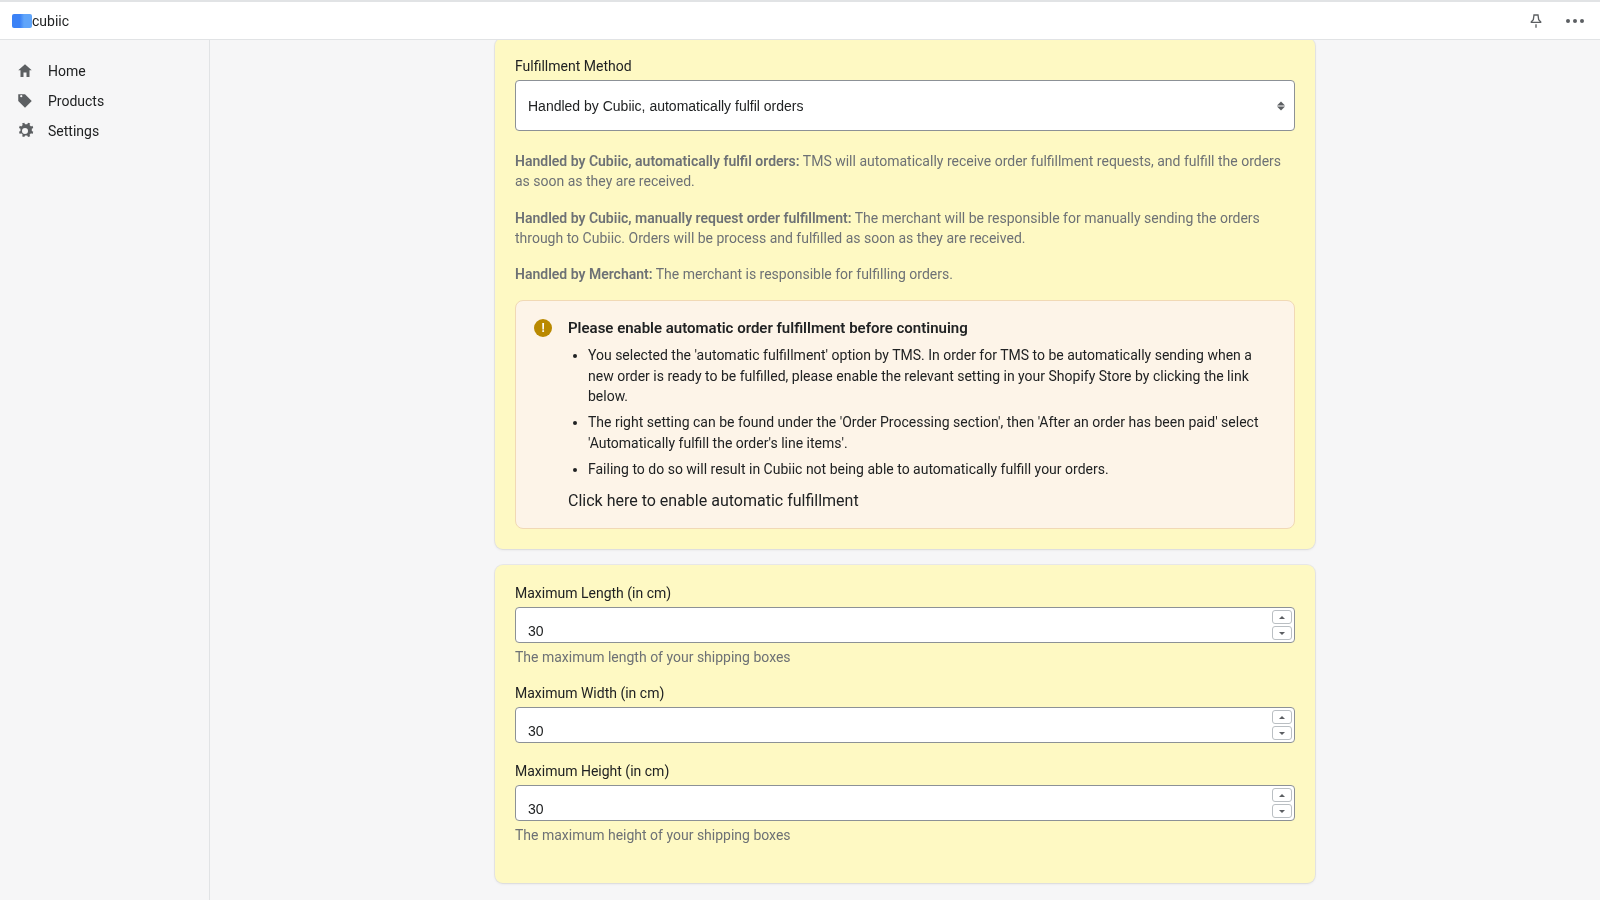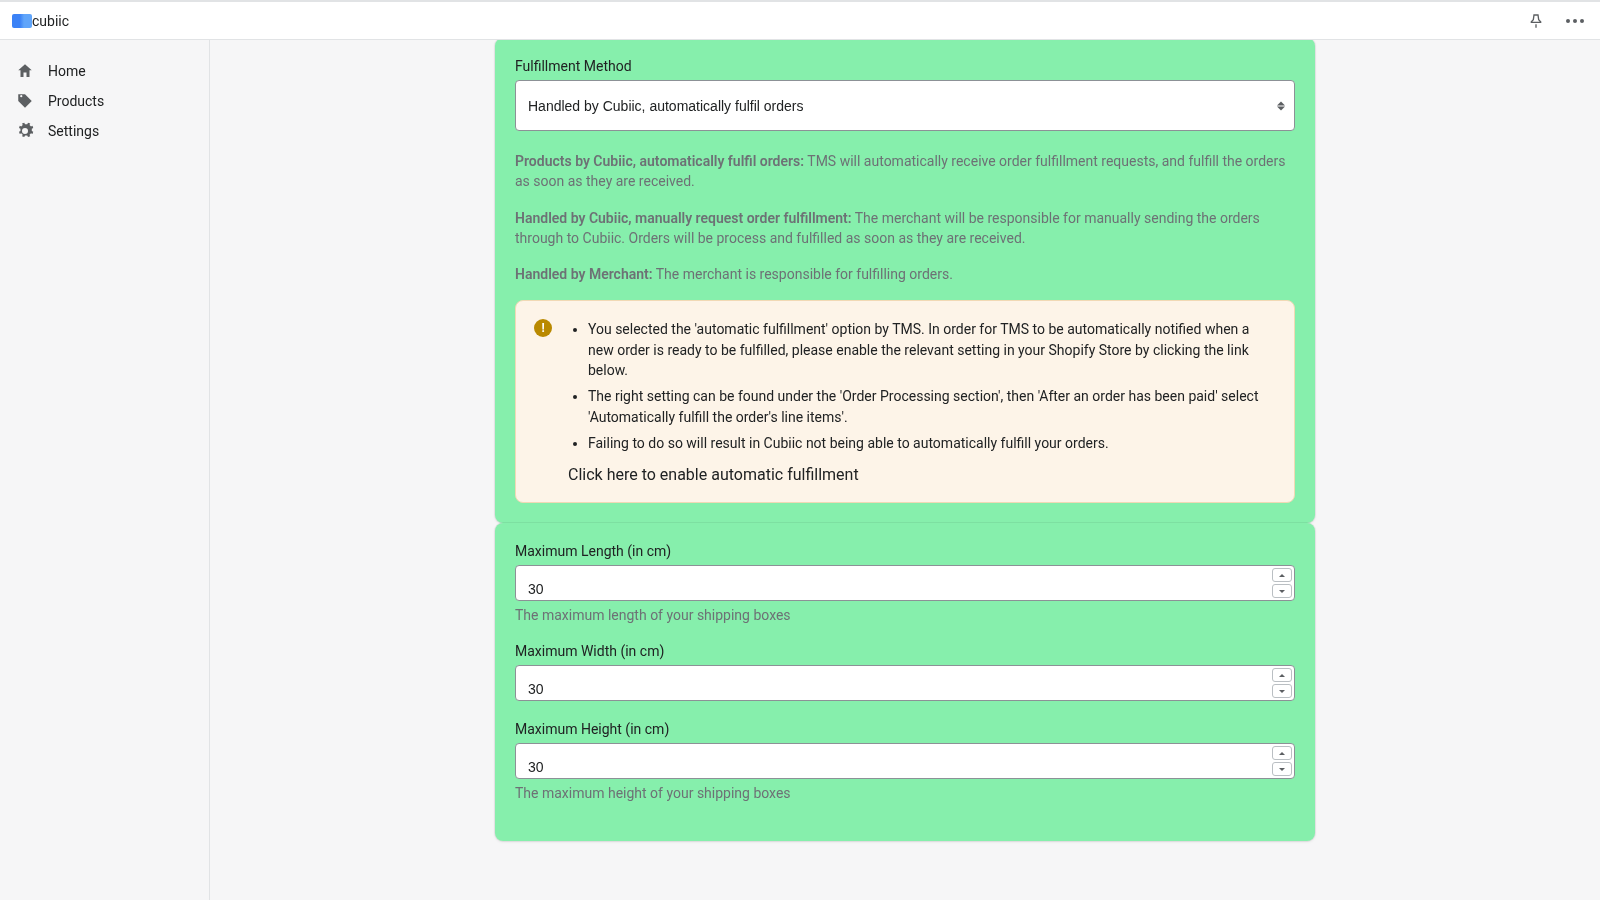--- a/index.html
+++ b/index.html
@@ -82,24 +82,25 @@
       display: flex;
       justify-content: center;
       padding: 0 20px;
       overflow: hidden;
     }
     .content {
       width: 820px;
       max-width: 100%;
     }
     .card {
-      background: #86efac;
+      background: #fef9c3;
       border-radius: 8px;
       box-shadow: 0 0 0 1px rgba(0,0,0,0.05), 0 1px 3px rgba(0,0,0,0.08);
       padding: 20px;
+      margin-bottom: 16px;
     }
     .card-top {
       margin-top: -2px;
     }
     .field-label {
       font-size: 14px;
       color: #202223;
       margin-bottom: 6px;
       display: block;
     }
@@ -338,37 +339,38 @@
             <option>Handled by Cubiic, automatically fulfil orders</option>
           </select>
           <div class="select-caret">
             <div class="caret-up"></div>
             <div class="caret-down"></div>
           </div>
         </div>
 
         <div class="desc-block">
           <p>
-            <span class="desc-term">Products by Cubiic, automatically fulfil orders:</span>
+            <span class="desc-term">Handled by Cubiic, automatically fulfil orders:</span>
             <span>TMS will automatically receive order fulfillment requests, and fulfill the orders as soon as they are received.</span>
           </p>
           <p>
             <span class="desc-term">Handled by Cubiic, manually request order fulfillment:</span>
             <span>The merchant will be responsible for manually sending the orders through to Cubiic. Orders will be process and fulfilled as soon as they are received.</span>
           </p>
           <p>
             <span class="desc-term">Handled by Merchant:</span>
             <span>The merchant is responsible for fulfilling orders.</span>
           </p>
         </div>
 
         <div class="alert">
           <div class="alert-icon">!</div>
+          <div class="alert-title">Please enable automatic order fulfillment before continuing</div>
           <ul>
-            <li>You selected the 'automatic fulfillment' option by TMS. In order for TMS to be automatically notified when a new order is ready to be fulfilled, please enable the relevant setting in your Shopify Store by clicking the link below.</li>
+            <li>You selected the 'automatic fulfillment' option by TMS. In order for TMS to be automatically sending when a new order is ready to be fulfilled, please enable the relevant setting in your Shopify Store by clicking the link below.</li>
             <li>The right setting can be found under the 'Order Processing section', then 'After an order has been paid' select 'Automatically fulfill the order's line items'.</li>
             <li>Failing to do so will result in Cubiic not being able to automatically fulfill your orders.</li>
           </ul>
           <a href="#" class="alert-link">Click here to enable automatic fulfillment</a>
         </div>
       </div>
 
       <div class="card">
 
         <div class="form-group">

